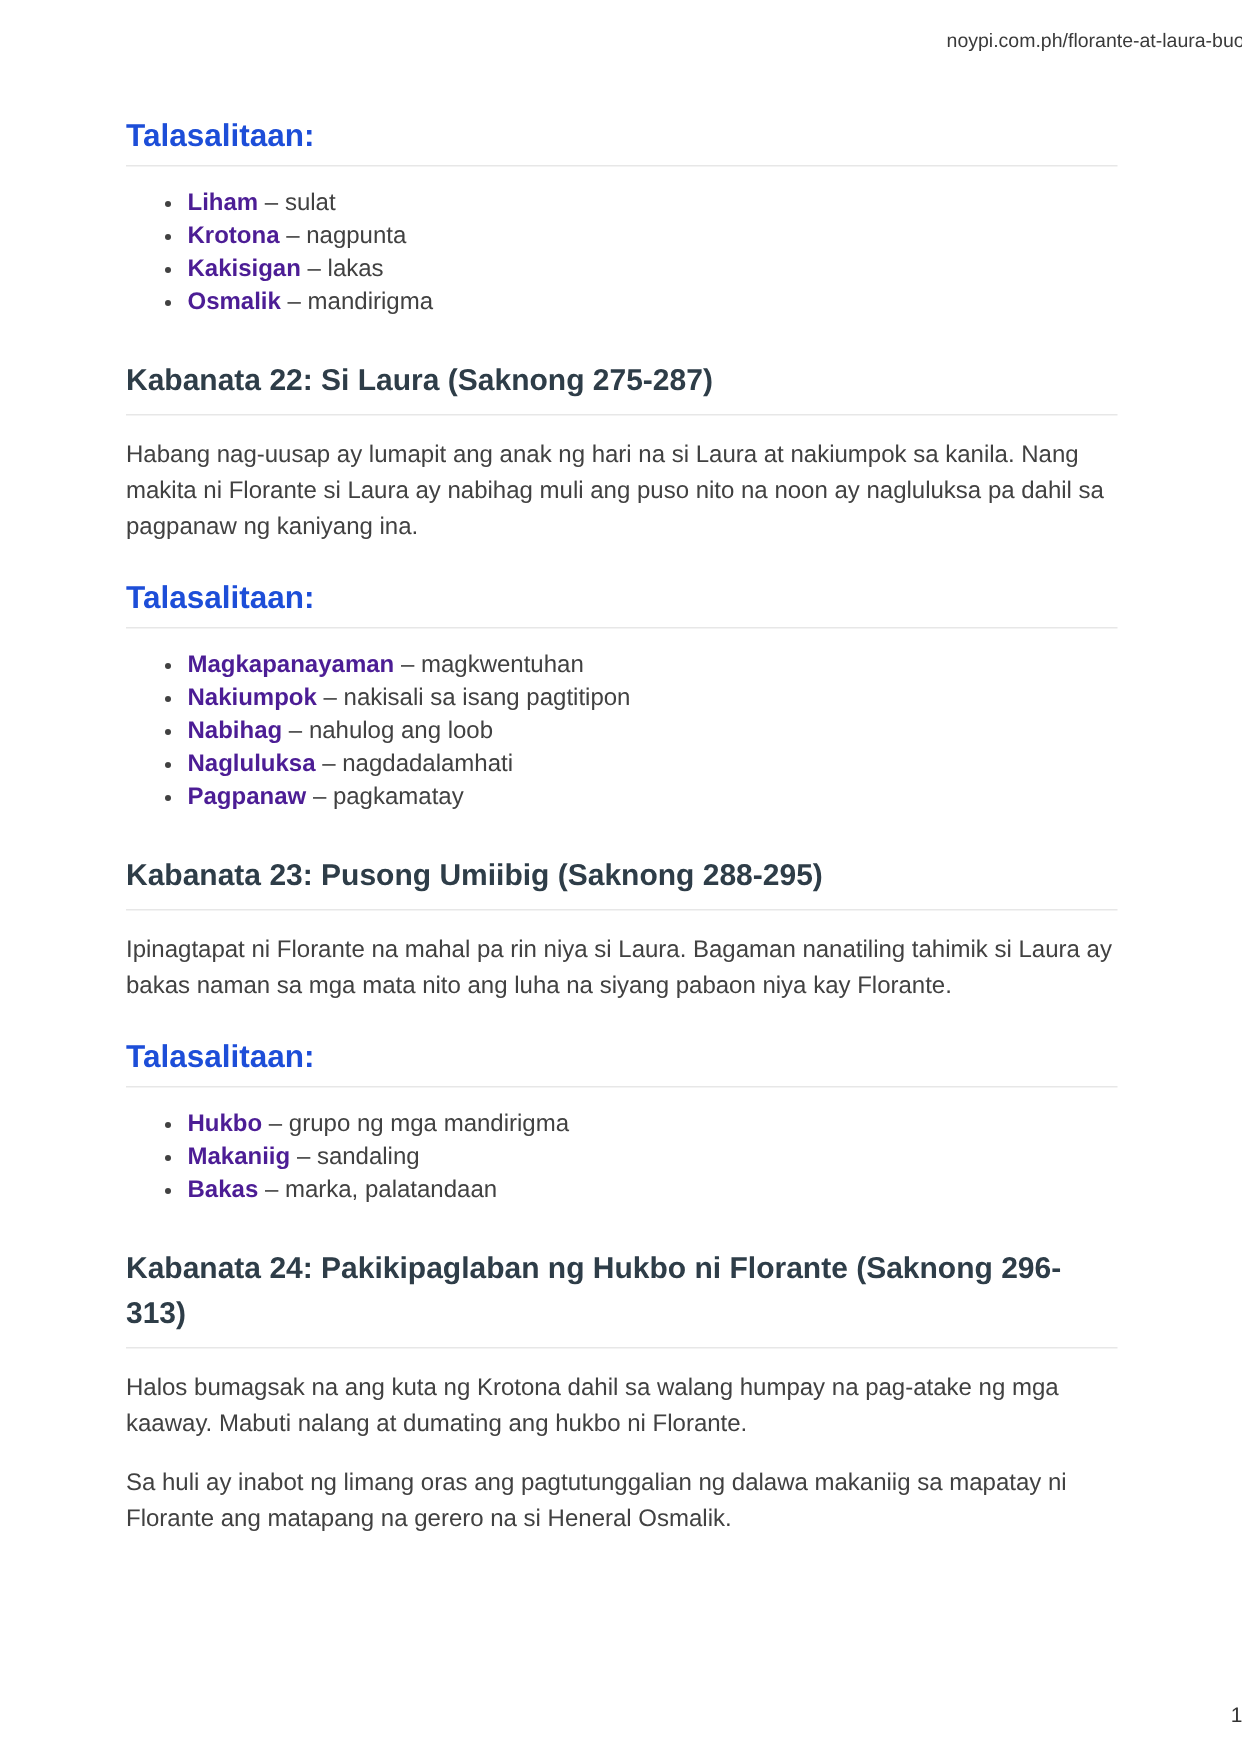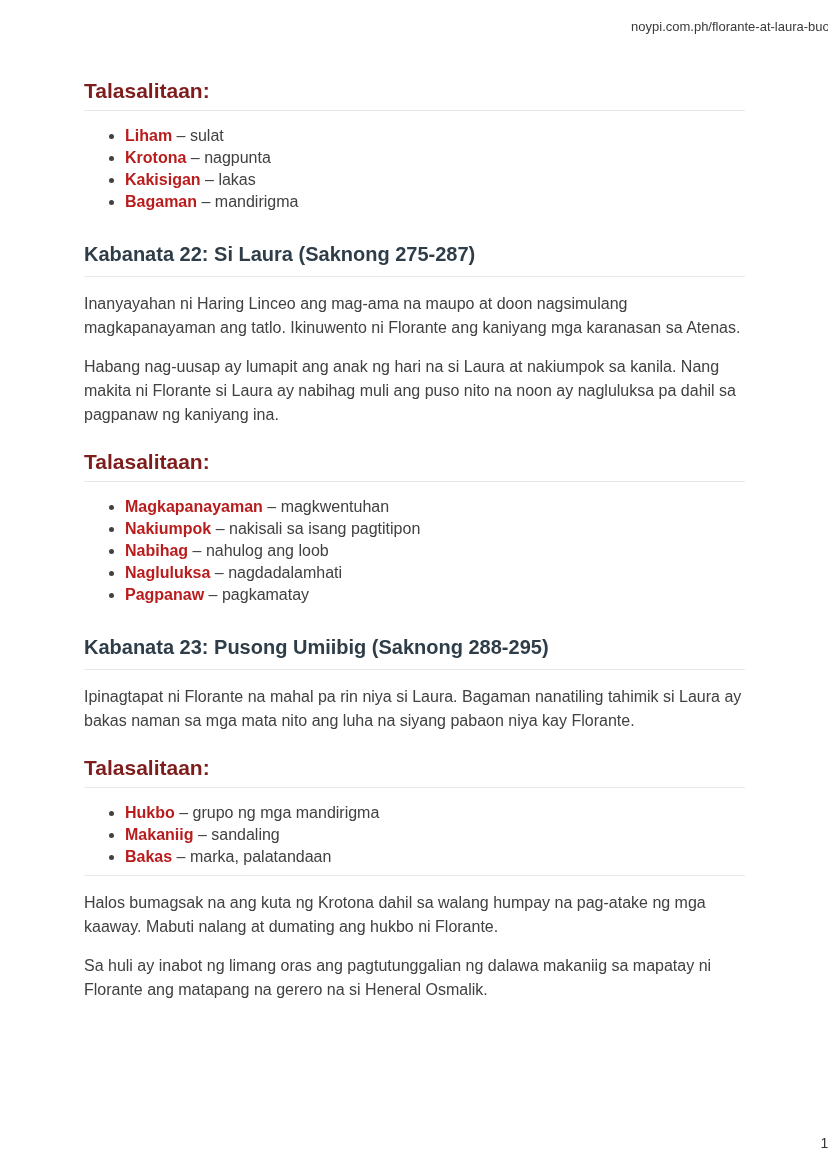--- a/index.html
+++ b/index.html
@@ -37,21 +37,21 @@
     font-size: 20px;
     line-height: 30px;
     font-weight: 700;
     color: #2e3d48;
     margin: 26px 0 0 0;
   }
   h3.vocab-title {
     font-size: 21px;
     line-height: 25px;
     font-weight: 700;
-    color: #7f1d1d;
+    color: #1d4ed8;
     margin: 22px 0 0 0;
   }
   .rule {
     border: none;
     border-top: 1px solid #e7e7e7;
     margin: 7px 0 0 0;
     height: 0;
   }
   p.body-paragraph {
     font-size: 16px;
@@ -65,21 +65,21 @@
     list-style: disc;
   }
   ul.vocab-list li {
     font-size: 16px;
     line-height: 22px;
     margin: 0;
     color: #414141;
   }
   ul.vocab-list li strong {
     font-weight: 700;
-    color: #b91c1c;
+    color: #4c1d95;
   }
   .page-number {
     position: absolute;
     right: 21px;
     bottom: 20px;
     font-size: 14px;
     color: #333333;
   }
 </style>
 </head>
@@ -90,26 +90,25 @@
   <div class="header-url">noypi.com.ph/florante-at-laura-buod</div>
 
   <div class="content">
 
     <h3 class="vocab-title">Talasalitaan:</h3>
     <hr class="rule">
     <ul class="vocab-list">
       <li><strong>Liham</strong> <span>– sulat</span></li>
       <li><strong>Krotona</strong> <span>– nagpunta</span></li>
       <li><strong>Kakisigan</strong> <span>– lakas</span></li>
-      <li><strong>Bagaman</strong> <span>– mandirigma</span></li>
+      <li><strong>Osmalik</strong> <span>– mandirigma</span></li>
     </ul>
 
     <h2 class="chapter-heading">Kabanata 22: Si Laura (Saknong 275-287)</h2>
     <hr class="rule">
-    <p class="body-paragraph">Inanyayahan ni Haring Linceo ang mag-ama na maupo at doon nagsimulang magkapanayaman ang tatlo. Ikinuwento ni Florante ang kaniyang mga karanasan sa Atenas.</p>
     <p class="body-paragraph">Habang nag-uusap ay lumapit ang anak ng hari na si Laura at nakiumpok sa kanila. Nang makita ni Florante si Laura ay nabihag muli ang puso nito na noon ay nagluluksa pa dahil sa pagpanaw ng kaniyang ina.</p>
 
     <h3 class="vocab-title">Talasalitaan:</h3>
     <hr class="rule">
     <ul class="vocab-list">
       <li><strong>Magkapanayaman</strong> <span>– magkwentuhan</span></li>
       <li><strong>Nakiumpok</strong> <span>– nakisali sa isang pagtitipon</span></li>
       <li><strong>Nabihag</strong> <span>– nahulog ang loob</span></li>
       <li><strong>Nagluluksa</strong> <span>– nagdadalamhati</span></li>
       <li><strong>Pagpanaw</strong> <span>– pagkamatay</span></li>
@@ -120,20 +119,21 @@
     <p class="body-paragraph">Ipinagtapat ni Florante na mahal pa rin niya si Laura. Bagaman nanatiling tahimik si Laura ay bakas naman sa mga mata nito ang luha na siyang pabaon niya kay Florante.</p>
 
     <h3 class="vocab-title">Talasalitaan:</h3>
     <hr class="rule">
     <ul class="vocab-list">
       <li><strong>Hukbo</strong> <span>– grupo ng mga mandirigma</span></li>
       <li><strong>Makaniig</strong> <span>– sandaling</span></li>
       <li><strong>Bakas</strong> <span>– marka, palatandaan</span></li>
     </ul>
 
+    <h2 class="chapter-heading">Kabanata 24: Pakikipaglaban ng Hukbo ni Florante (Saknong 296-313)</h2>
     <hr class="rule">
     <p class="body-paragraph">Halos bumagsak na ang kuta ng Krotona dahil sa walang humpay na pag-atake ng mga kaaway. Mabuti nalang at dumating ang hukbo ni Florante.</p>
     <p class="body-paragraph">Sa huli ay inabot ng limang oras ang pagtutunggalian ng dalawa makaniig sa mapatay ni Florante ang matapang na gerero na si Heneral Osmalik.</p>
 
   </div>
 
   <div class="page-number">11</div>
 
 </div>
 

